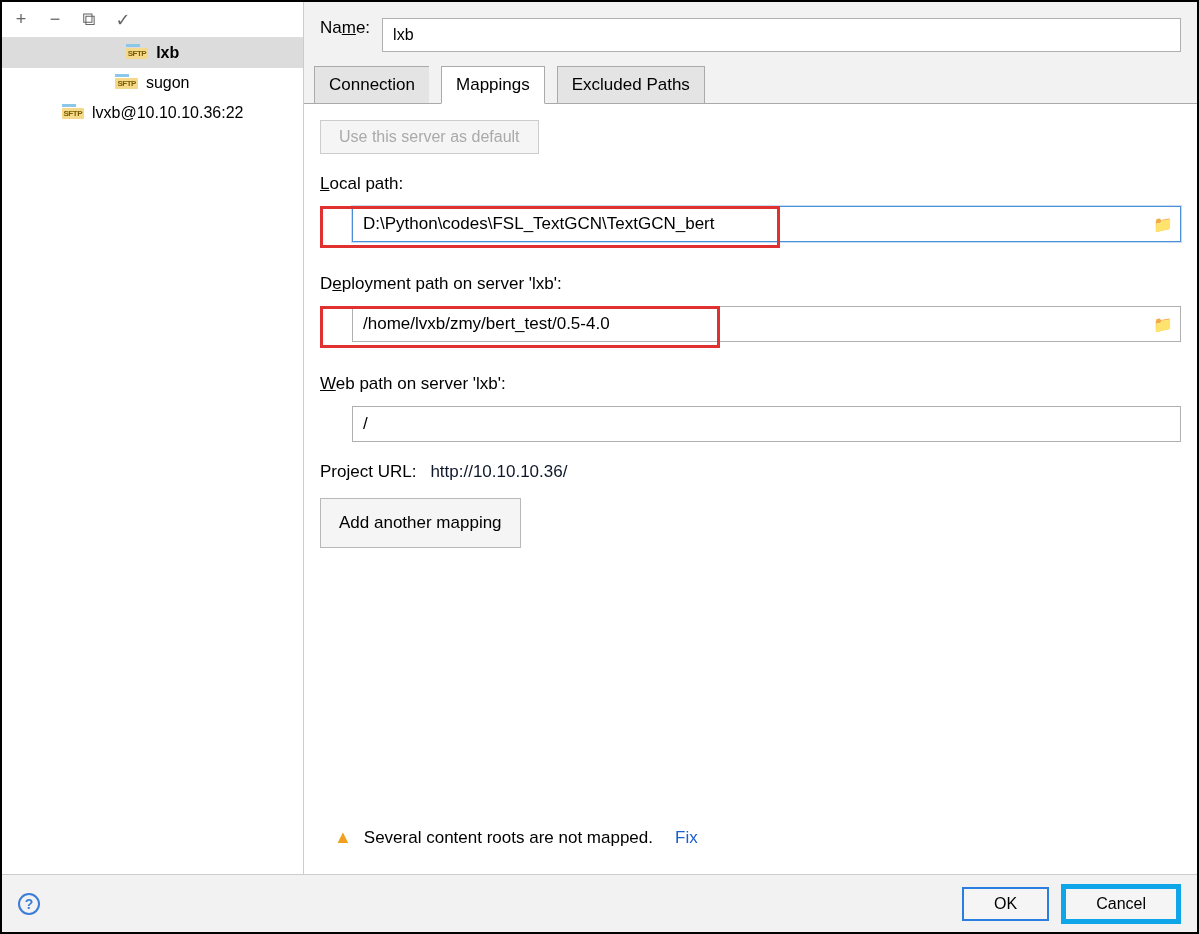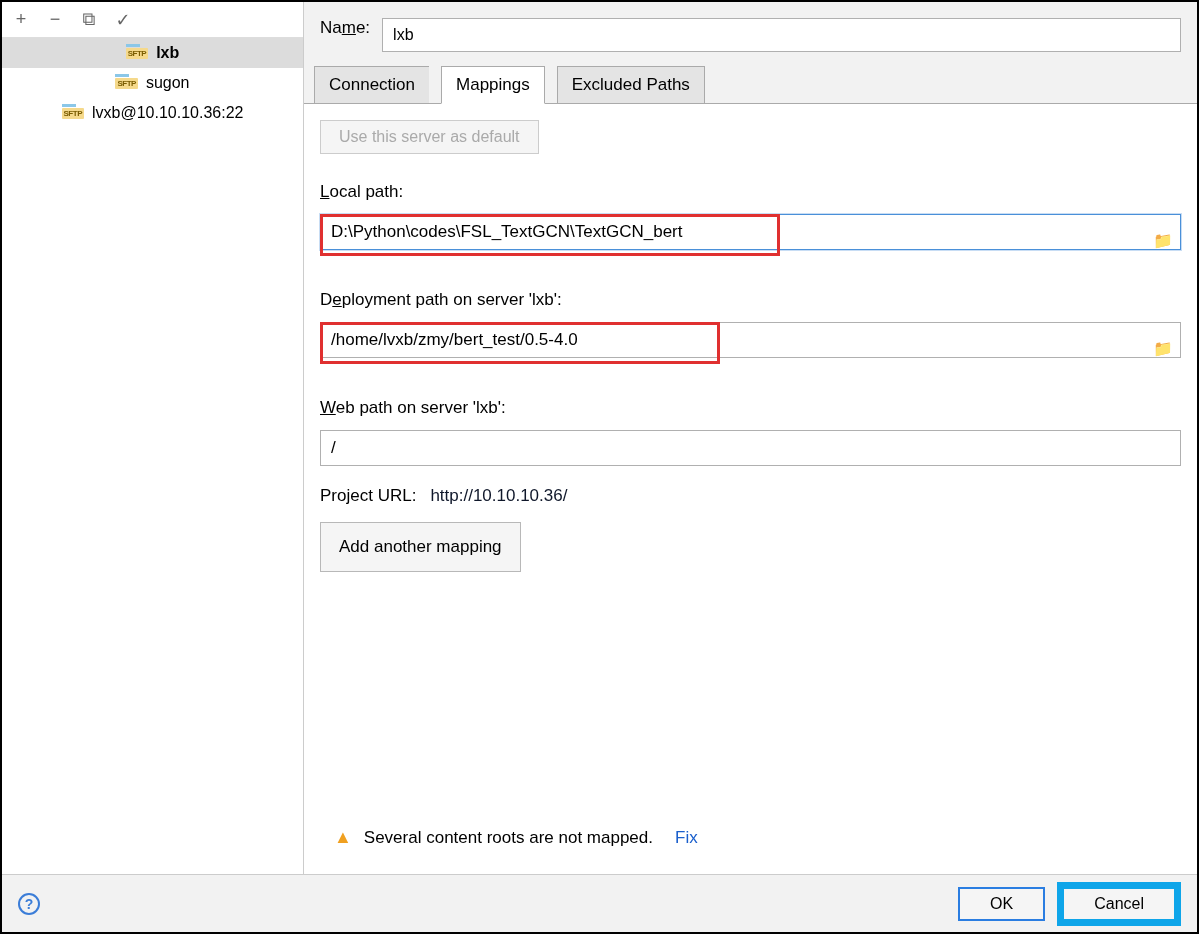--- a/index.html
+++ b/index.html
@@ -17,39 +17,39 @@
 .content { flex: 1; background: #f2f2f2; display: flex; flex-direction: column; padding: 0; position: relative; }
 .name-row { display: flex; align-items: flex-start; gap: 12px; padding: 16px 16px 14px 16px; }
 .name-row label { font-size: 17px; }
 .name-row input { flex: 1; height: 34px; padding: 4px 10px; border: 1px solid #b0b0b0; background: #fff; font-size: 16px; }
 .tabs { display: flex; border-bottom: 1px solid #aaa; padding: 0 10px; }
 .tab { padding: 8px 14px; border: 1px solid #aaa; background: #e4e4e4; margin-right: 12px; margin-bottom: -1px; font-size: 17px; cursor: pointer; }
 .tab:first-child { border-right: none; }
 .tab.active { background: #fff; border-bottom: 1px solid #fff; }
 .tab-panel { flex: 1; background: #fff; border-top: none; padding: 16px; display: flex; flex-direction: column; gap: 12px; }
 .default-btn { padding: 7px 18px; background: #f5f5f5; border: 1px solid #ccc; color: #aaa; font-size: 16px; width: fit-content; cursor: not-allowed; }
-.field-label { font-size: 17px; margin-top: 16px; }
+.field-label { font-size: 17px; margin-top: 8px; }
 .underline { text-decoration: underline; }
-.input-wrap { position: relative; display: flex; align-items: flex-end; }
+.input-wrap { position: relative; display: flex; align-items: center; padding-left: 32px; }
 .input-wrap input { width: 100%; height: 36px; padding: 4px 36px 4px 10px; border: 1px solid #b0b0b0; font-size: 17px; background: #fff; }
 .input-wrap.focused input { border: 1px solid #4a90d9; box-shadow: 0 0 0 1px rgba(74,144,217,0.3); }
 .browse-icon { position: absolute; right: 8px; color: #bbb; font-size: 16px; cursor: pointer; }
 .highlight-box { border: 3px solid #e03030; padding: 2px; width: fit-content; margin-top: -38px; margin-bottom: 6px; position: relative; z-index: 2; pointer-events: none; }
 .hb1 { width: 460px; height: 42px; margin-top: -48px; }
 .hb2 { width: 400px; height: 42px; margin-top: -48px; }
 .url-row { display: flex; align-items: flex-end; gap: 14px; font-size: 17px; margin-top: 8px; }
 .url-link { color: #0f172a; }
 .add-mapping-btn { padding: 14px 18px; background: #f5f5f5; border: 1px solid #b8b8b8; font-size: 17px; width: fit-content; cursor: pointer; margin-top: 4px; }
 .warning-row { display: flex; align-items: center; gap: 12px; padding: 10px 14px; font-size: 17px; margin-top: auto; }
 .warn-icon { color: #f0a020; font-size: 18px; }
 .fix-link { color: #1a5fcc; cursor: pointer; margin-left: 10px; }
 .bottom-bar { height: 58px; border-top: 1px solid #ccc; display: flex; align-items: center; padding: 0 16px; gap: 12px; background: #f2f2f2; }
 .help-icon { width: 22px; height: 22px; border-radius: 50%; border: 2px solid #3b7dd8; color: #3b7dd8; display: flex; align-items: center; justify-content: center; font-size: 14px; font-weight: bold; cursor: pointer; }
 .spacer { flex: 1; }
-.dlg-btn { padding: 6px 30px; border: 7px solid #0ea5e9; background: #f5f5f5; font-size: 16px; cursor: pointer; }
+.dlg-btn { padding: 6px 30px; border: 5px solid #0ea5e9; background: #f5f5f5; font-size: 16px; cursor: pointer; }
 .dlg-btn.primary { border: 2px solid #2a7de1; }
 </style>
 </head>
 <body>
 
 <div class="dialog">
   <div class="main-area">
     <div class="sidebar">
       <div class="toolbar">
         <span class="toolbar-btn">+</span>

